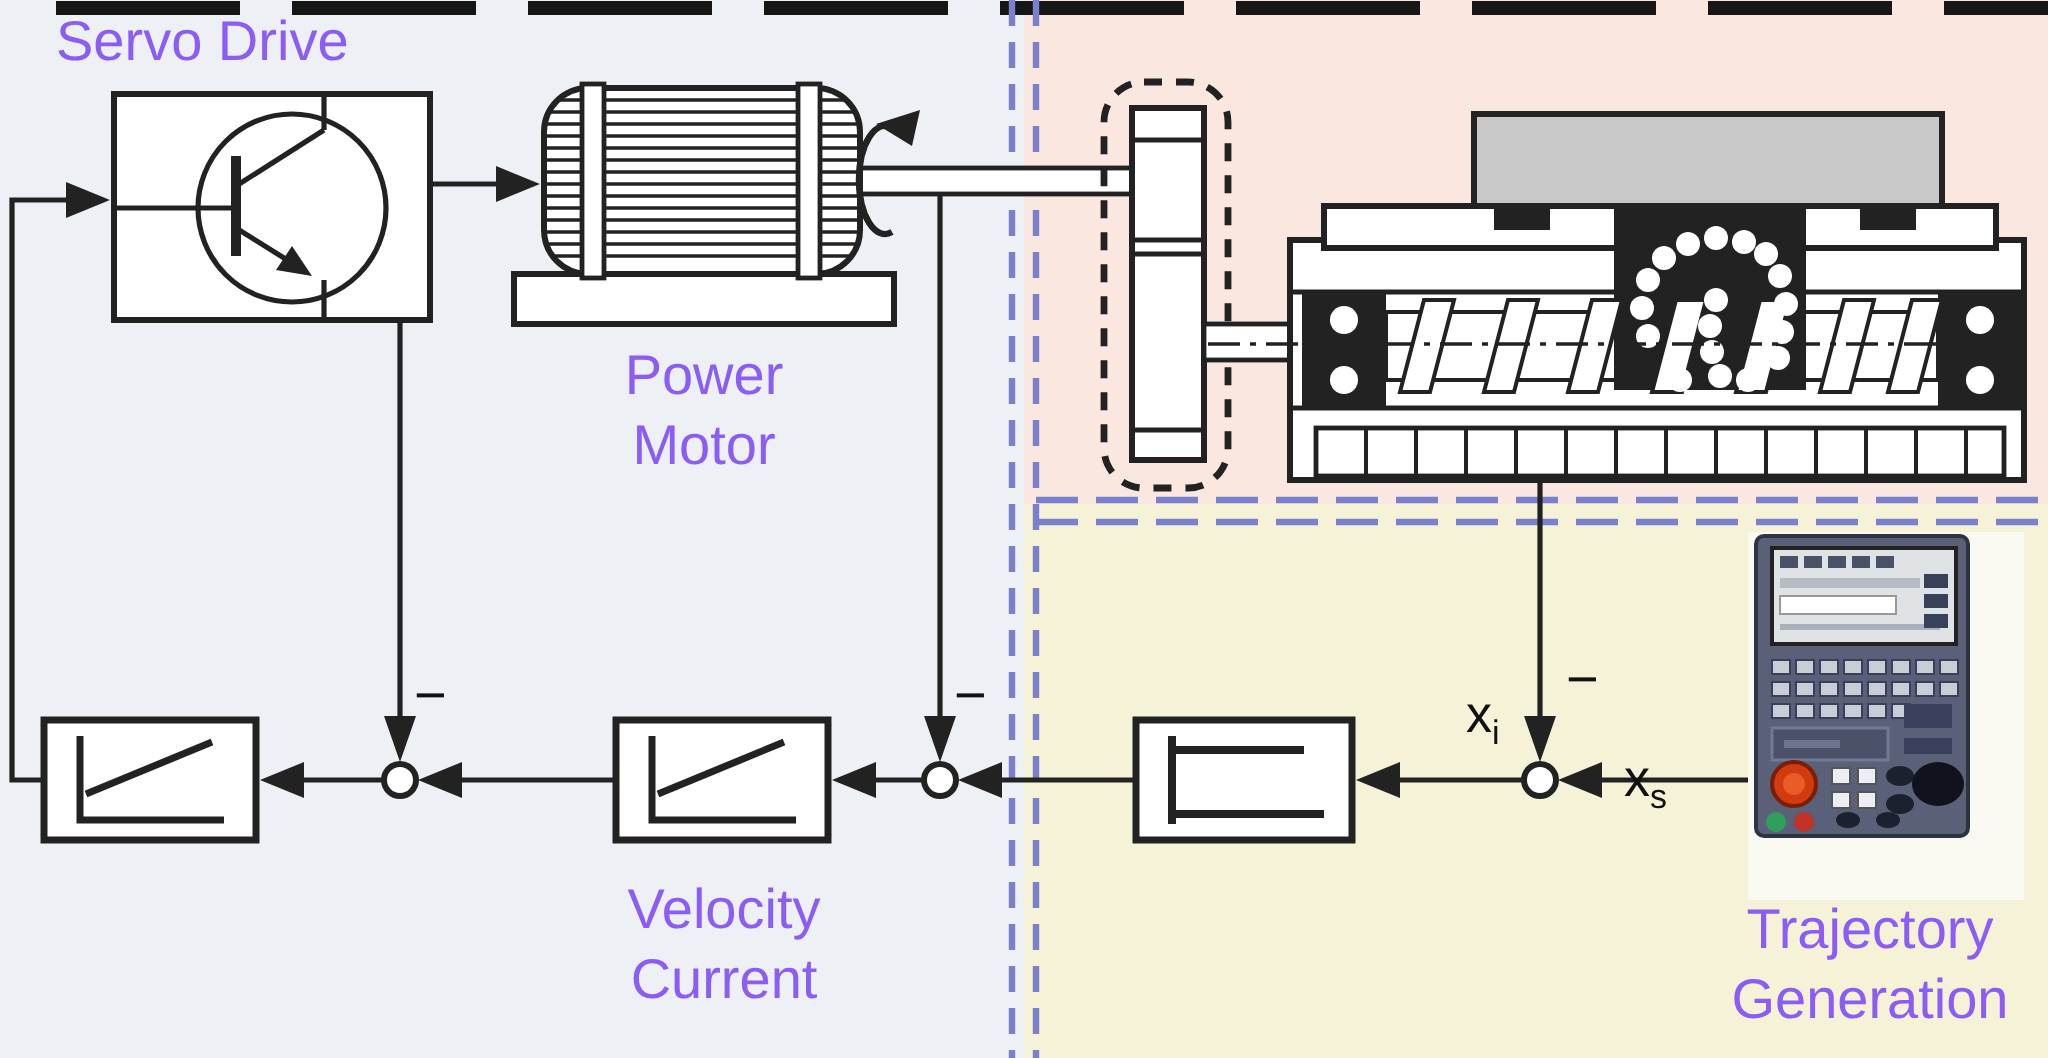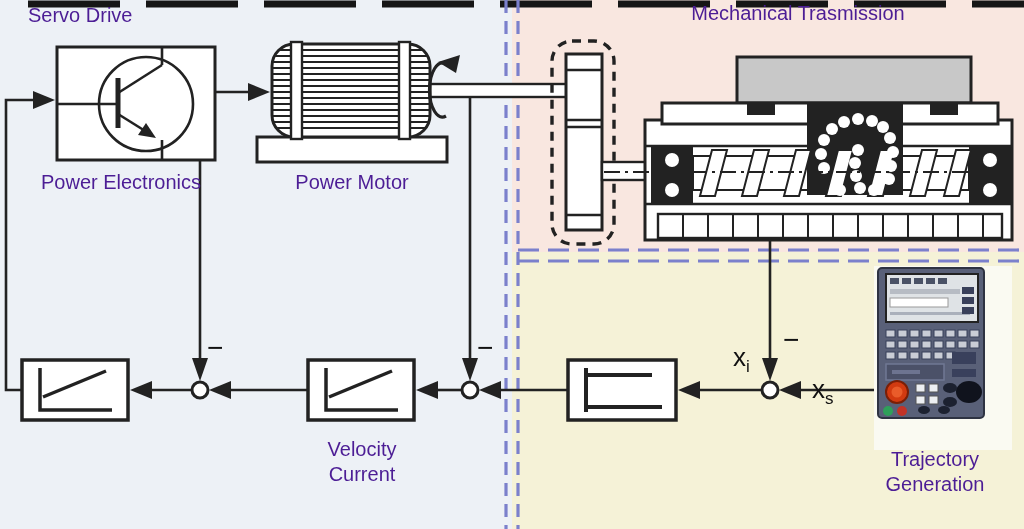--- a/index.html
+++ b/index.html
@@ -3,21 +3,21 @@
 <meta charset="utf-8">
 <style>
   html,body{margin:0;padding:0;background:#ffffff;}
   .stage{
     position:relative;width:1024px;height:529px;overflow:hidden;
     font-family:"Liberation Sans",sans-serif;background:#edf1f6;
   }
   .region{position:absolute;}
   .svgwrap{position:absolute;left:0;top:0;width:1024px;height:529px;}
   .lbl{
-    position:absolute;color:#4c1d95;font-size:20px;line-height:1.25;
+    position:absolute;color:#8b5cf6;font-size:28px;line-height:1.25;
     text-align:center;white-space:normal;
   }
   .lbl.left{text-align:left;}
   .nowrap{white-space:nowrap;}
   .sig{position:absolute;color:#111;font-size:26px;line-height:1;}
   .sig .sub{font-size:17px;vertical-align:-6px;}
   .minus{position:absolute;color:#111;font-size:28px;line-height:1;font-weight:400;}
 </style>
 </head>
 <body>
@@ -290,23 +290,21 @@
       </g>
       <ellipse cx="969" cy="392" rx="13" ry="11" fill="#10131d"></ellipse>
       <circle cx="888" cy="411" r="5" fill="#2fa05a"></circle>
       <circle cx="902" cy="411" r="5" fill="#c23327"></circle>
     </g>
   </svg>
   </div>
 
   <div class="lbl left nowrap" style="left:28px;top:3px;">Servo Drive</div>
 
-  <div class="lbl nowrap" style="left:648px;top:1px;width:300px;">Mechanical Trasmission</div>
-
-  <div class="lbl" style="left:36px;top:170px;width:170px;">Power Electronics</div>
+
 
   <div class="lbl" style="left:292px;top:170px;width:120px;">Power Motor</div>
 
 
   <div class="lbl" style="left:296px;top:437px;width:132px;">Velocity Current</div>
 
 
   <div class="lbl" style="left:840px;top:447px;width:190px;">Trajectory Generation</div>
 
   <div class="sig" style="left:733px;top:328px;margin-top:16px;">

